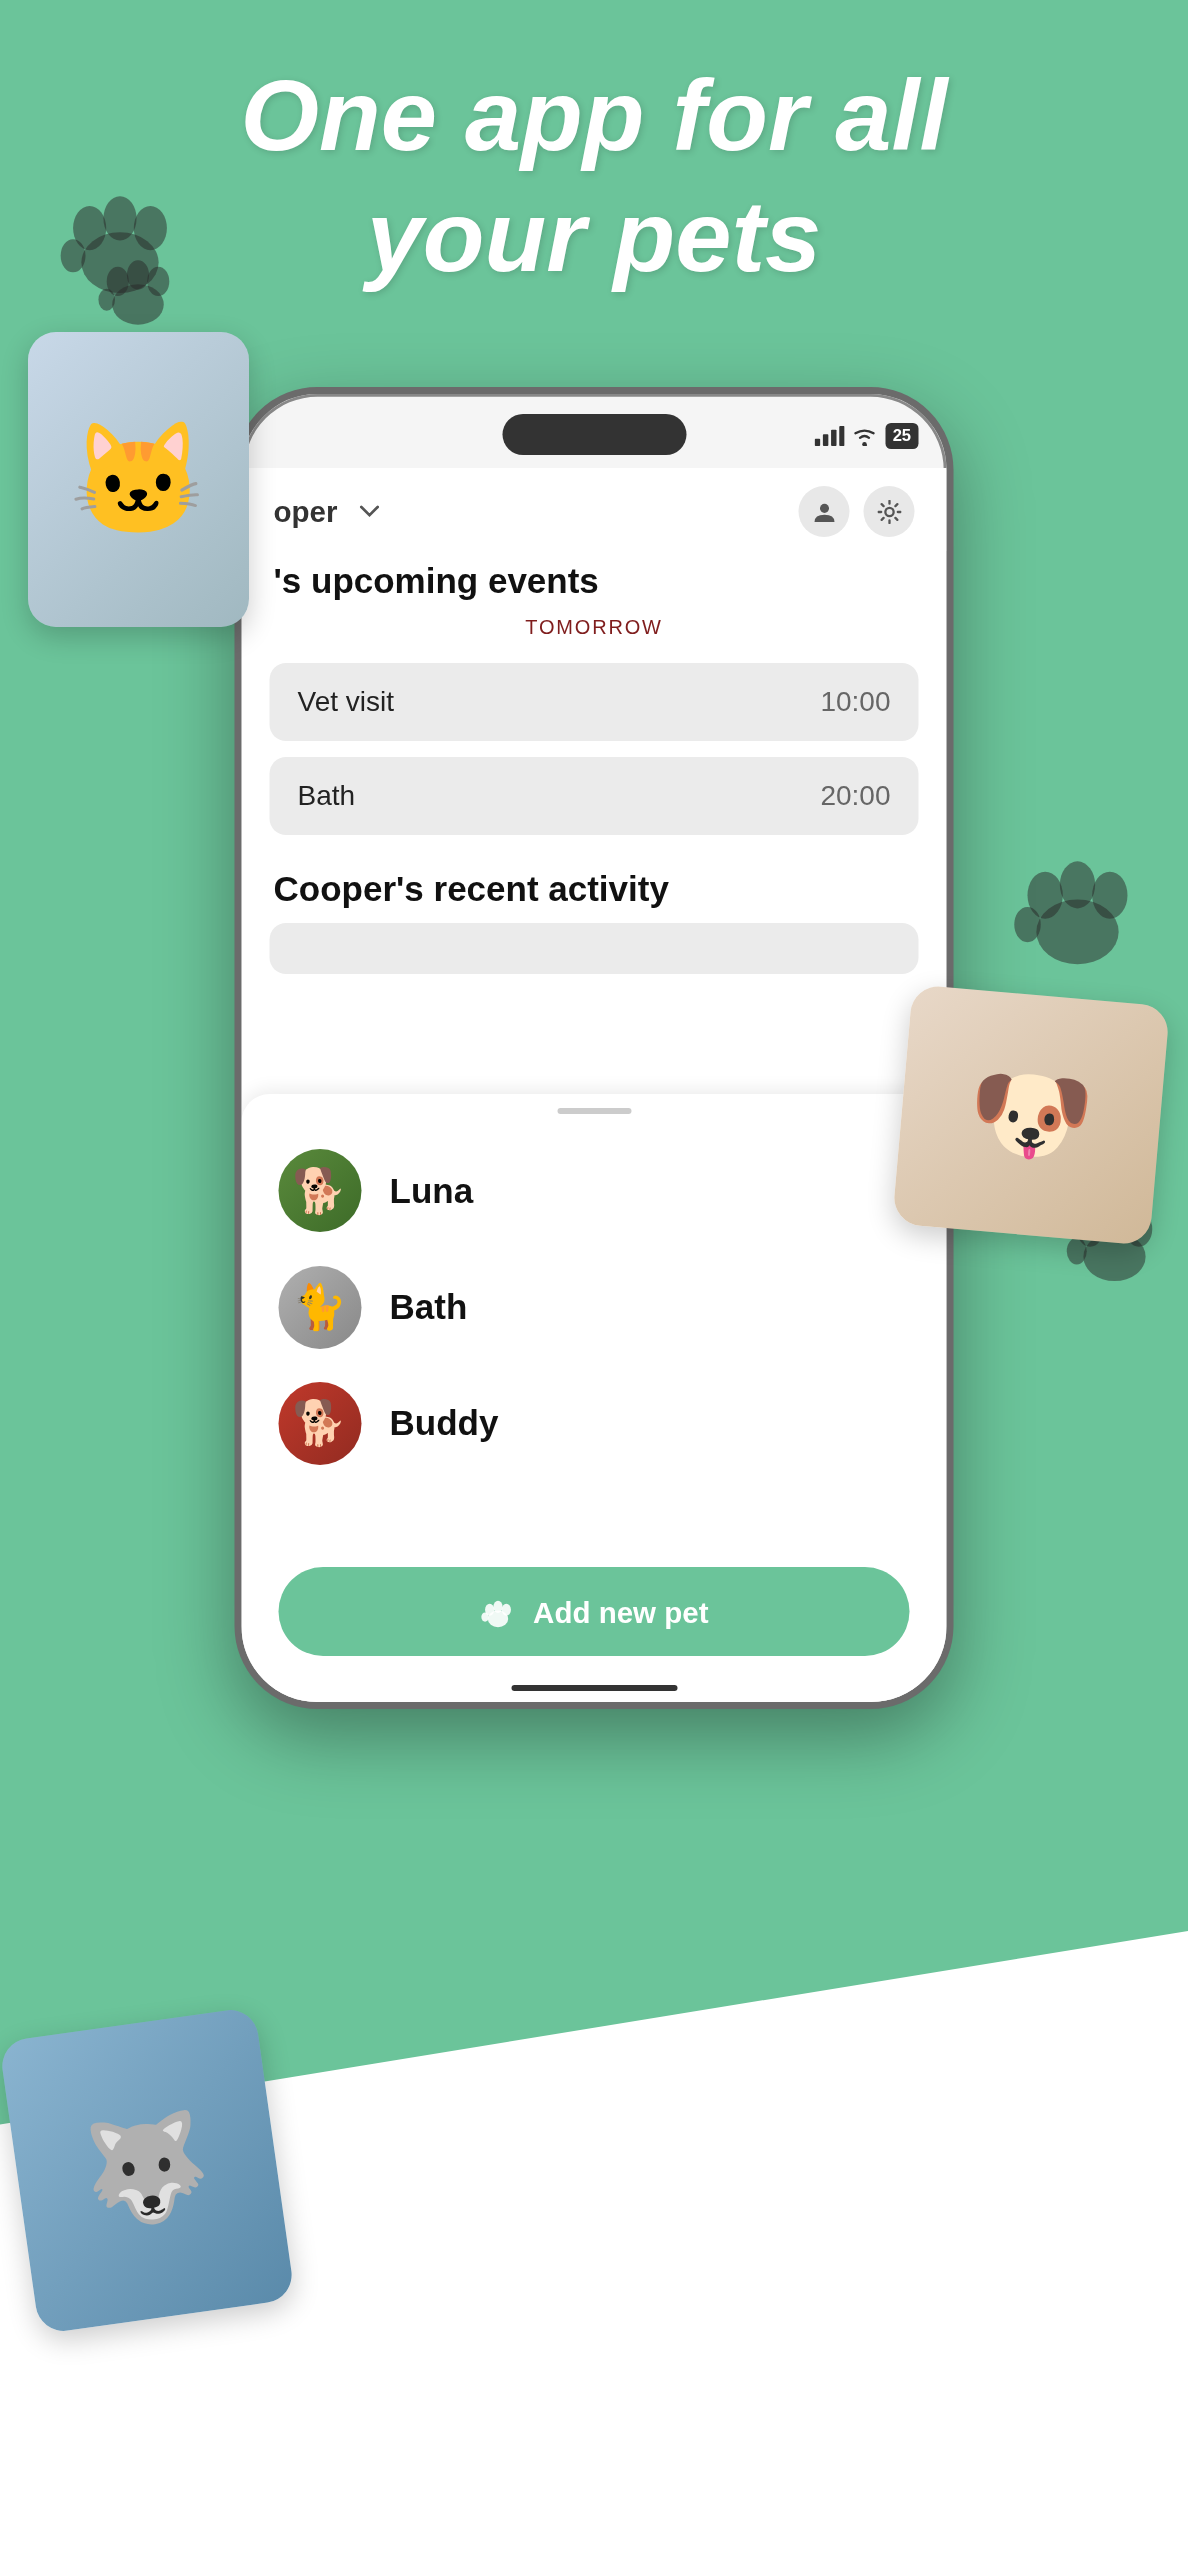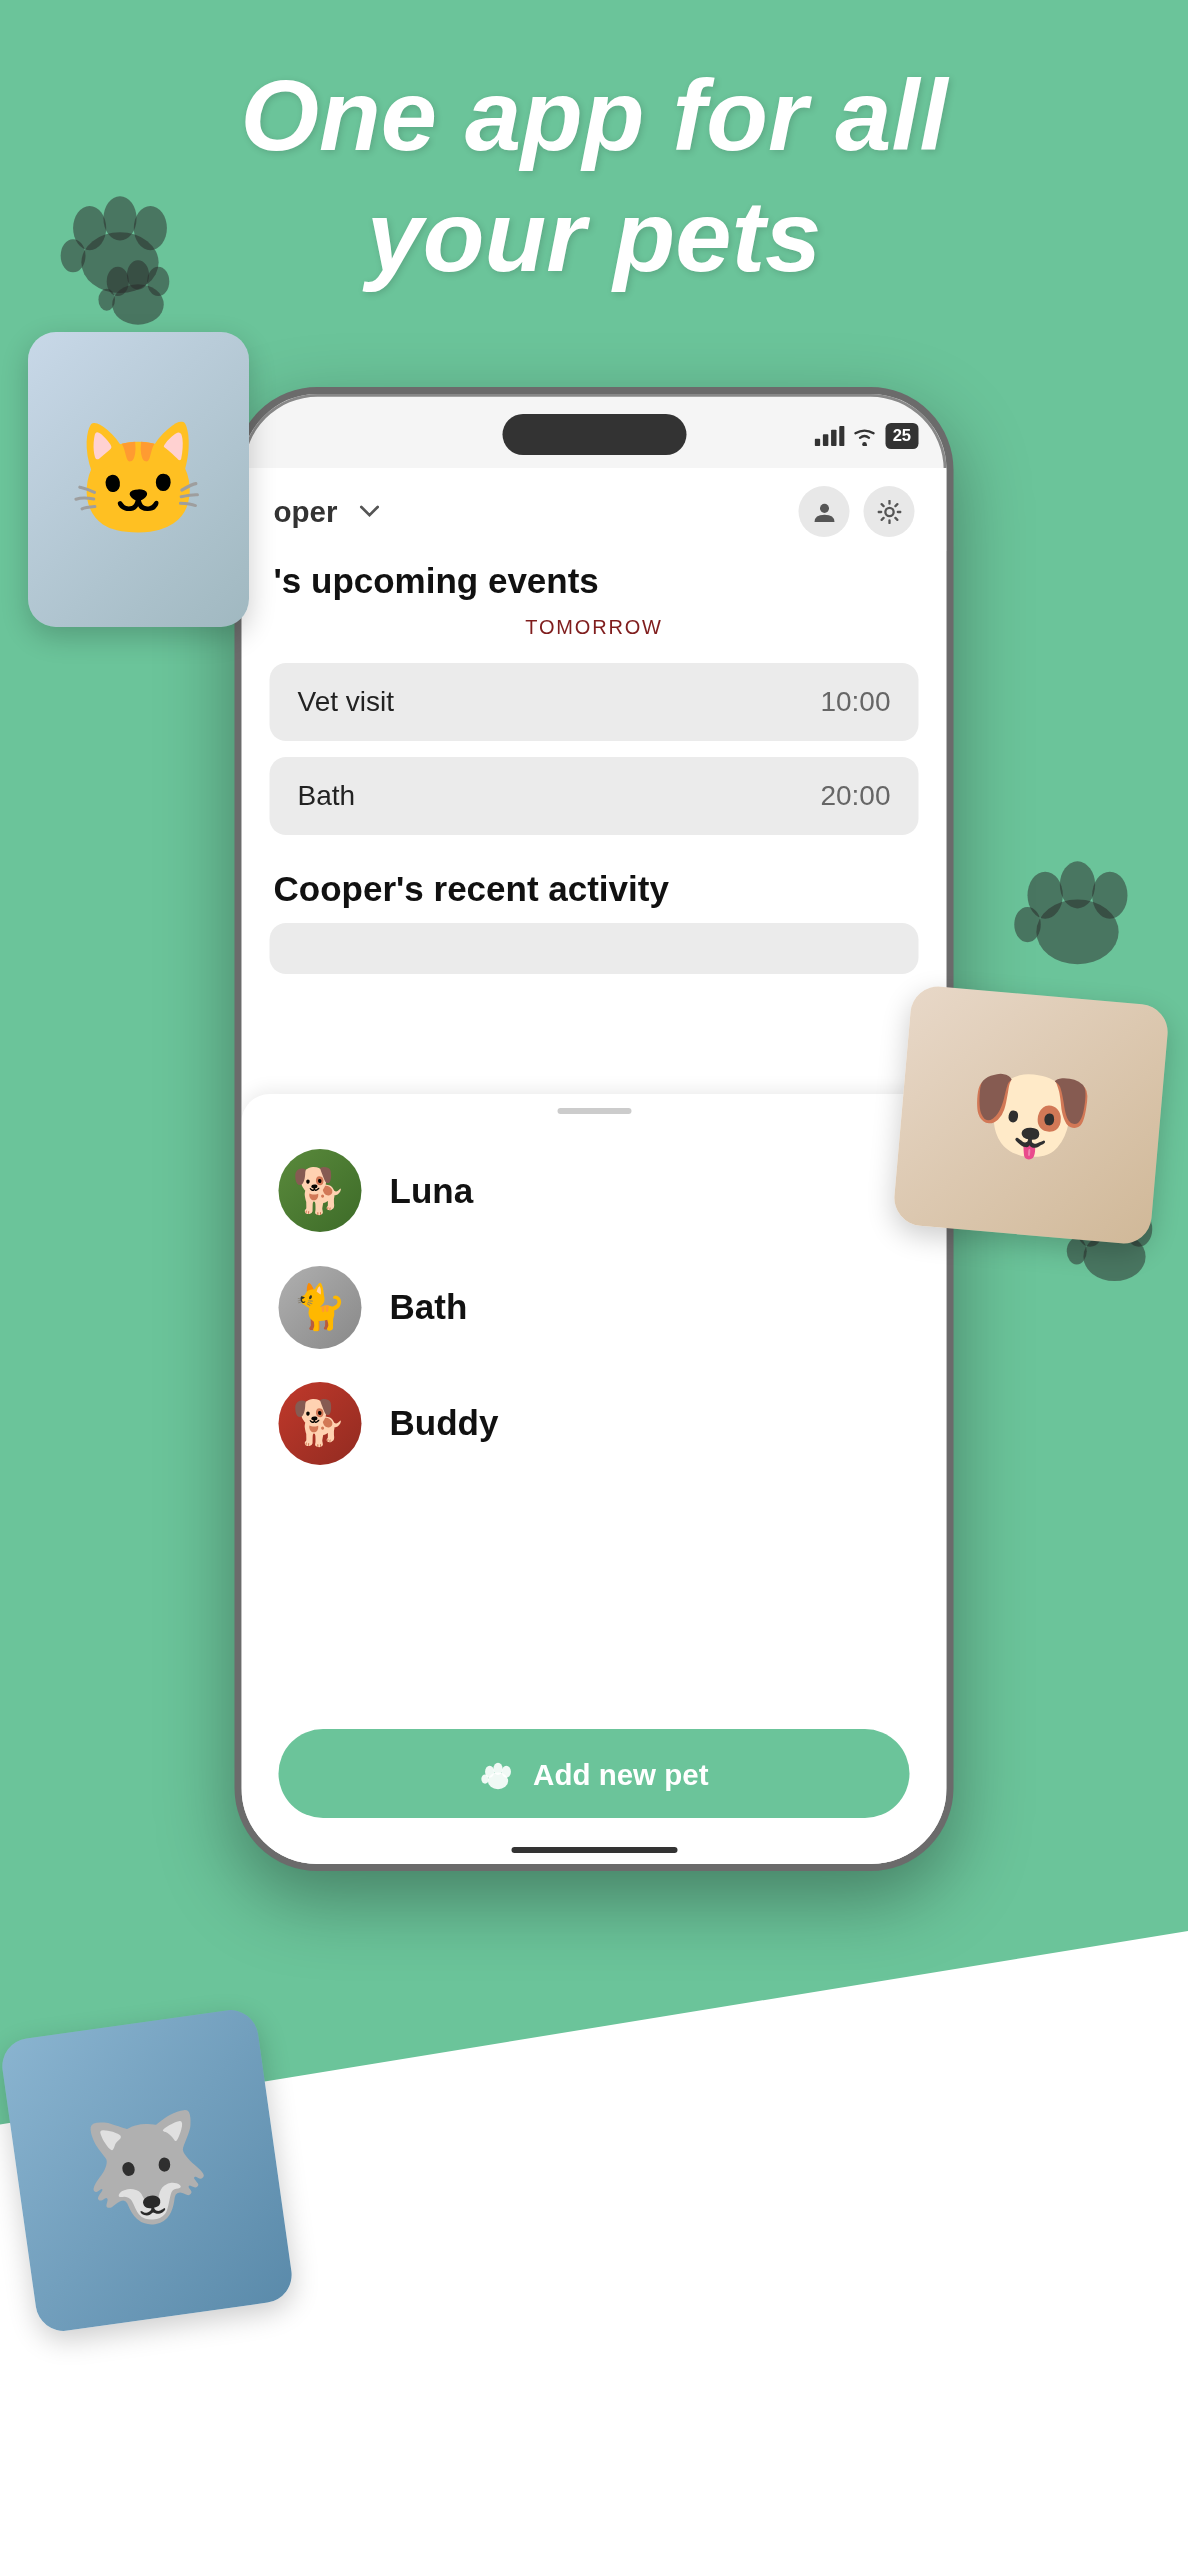--- a/index.html
+++ b/index.html
@@ -40,21 +40,21 @@
       clip-path: polygon(0 30%, 100% 0, 100% 100%, 0 100%);
     }
 
     
     .phone-frame {
       position: absolute;
       top: 387px;
       left: 50%;
       transform: translateX(-50%);
       width: 719px;
-      height: 1484px;
+      height: 1322px;
       background: #f5f5f5;
       border-radius: 83px;
       border: 7.4px solid #6b6b6b;
       box-shadow: 0 28px 74px rgba(0,0,0,0.35), inset 0 0 0 2.8px #888;
       overflow: hidden;
       z-index: 10;
     }
 
     
     .phone-island {

